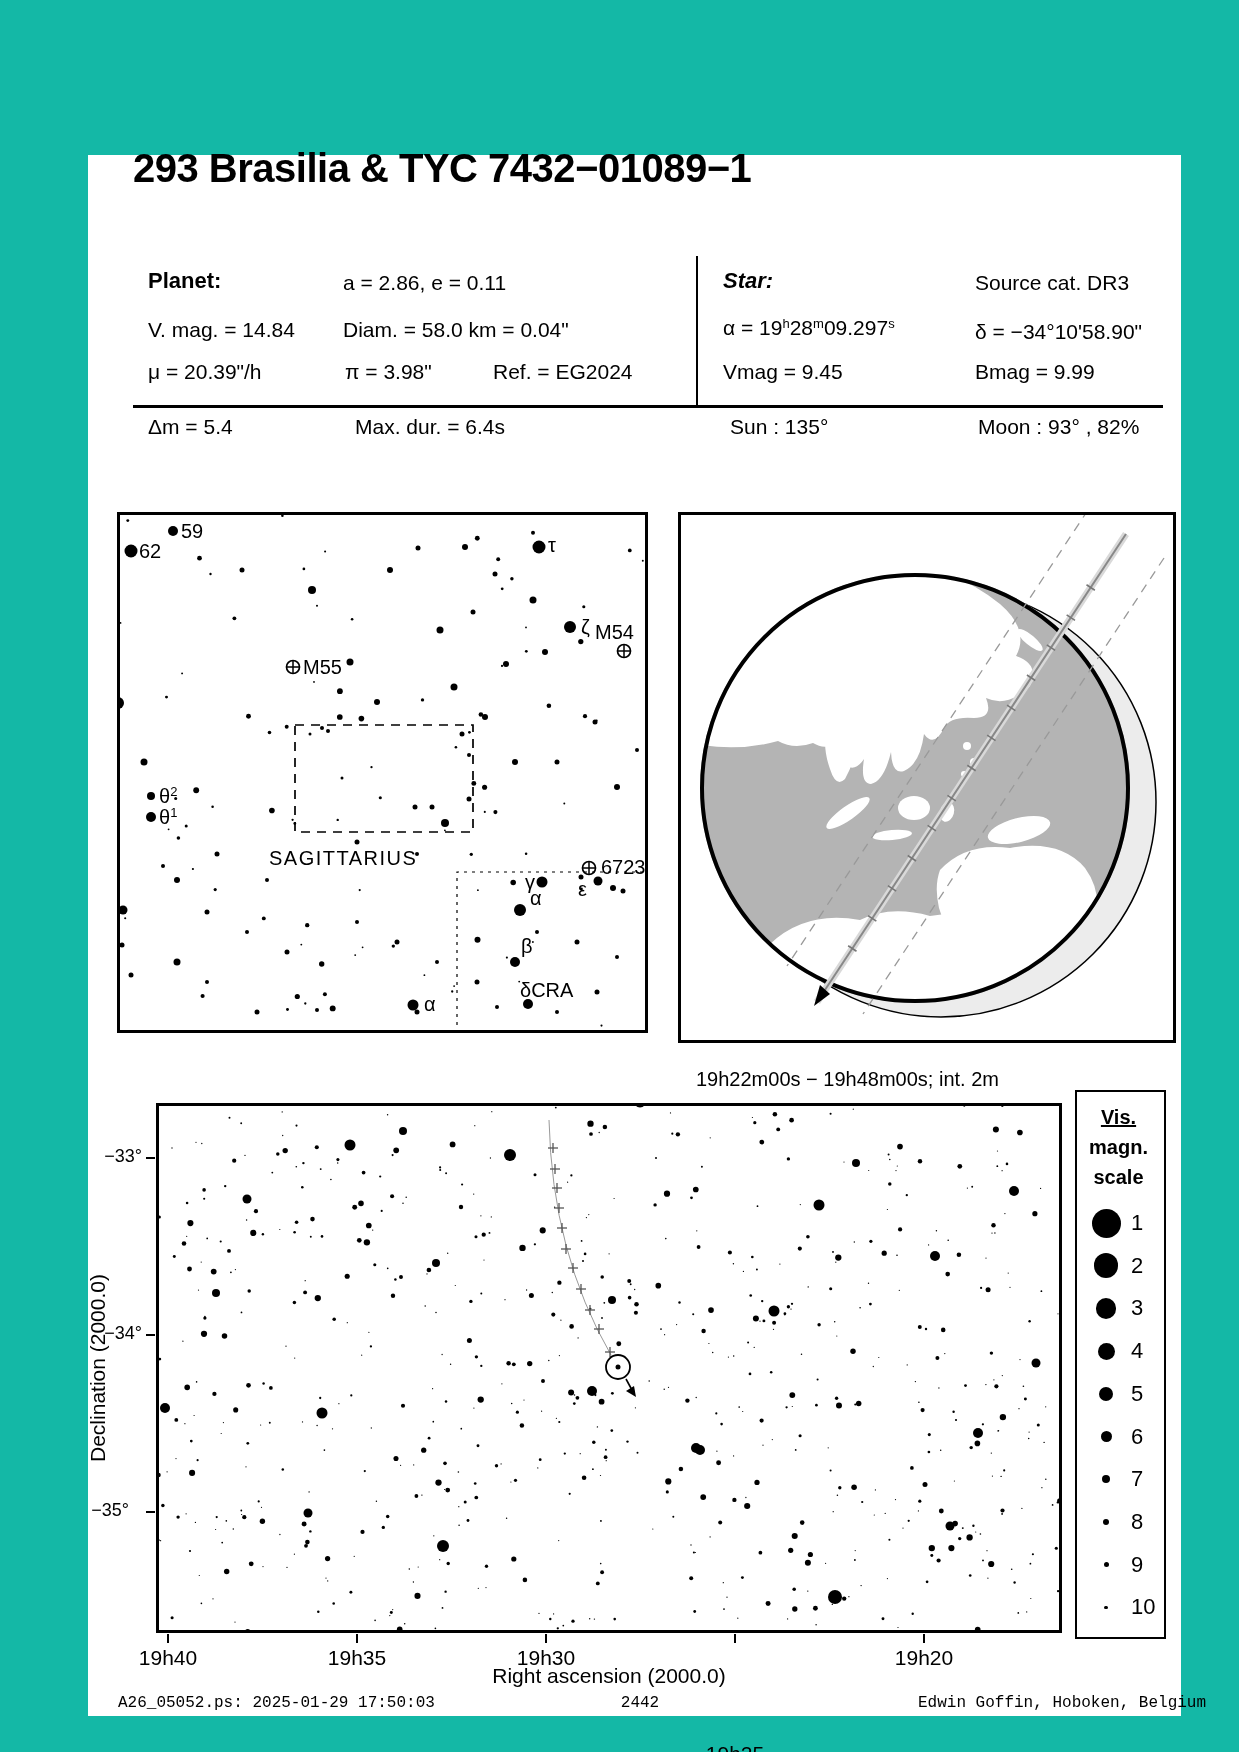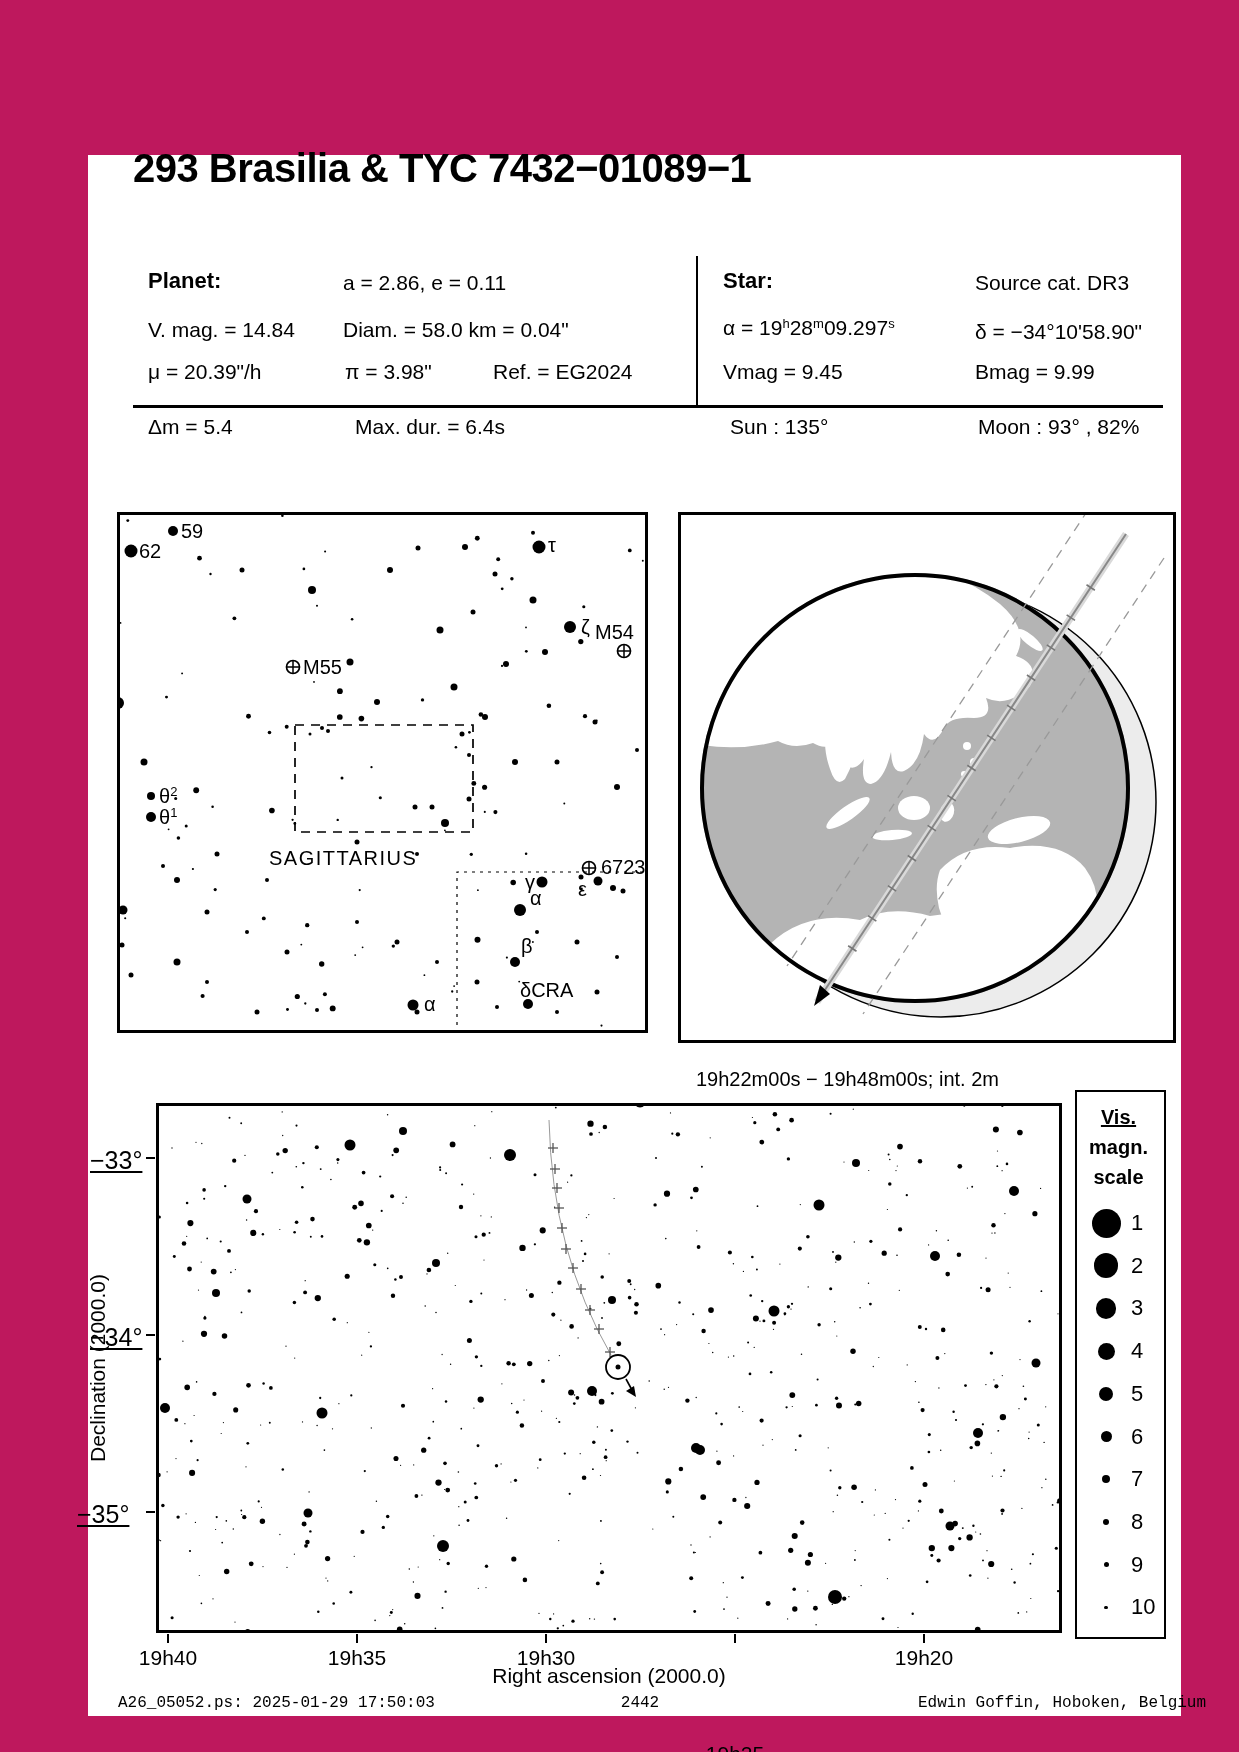--- a/index.html
+++ b/index.html
@@ -1,28 +1,28 @@
 <!DOCTYPE html>
 <html><head>
 <meta charset="utf-8">
 <style>
   html,body{margin:0;padding:0;background:#222;}
-  .screen{position:relative;width:1239px;height:1752px;background:#be185d;overflow:hidden;
+  .screen{position:relative;width:1239px;height:1752px;background:#14b8a6;overflow:hidden;
           font-family:"Liberation Sans",sans-serif;color:#000;}
   .page{position:absolute;left:88px;top:155px;width:1093px;height:1561px;background:#fff;}
   .abs{position:absolute;}
   .t{font-family:"Liberation Sans",sans-serif;color:#000;white-space:nowrap;}
   .bold{font-weight:700;}
   .fs21{font-size:21px;}
   .fs22{font-size:22px;}
   .sup{font-size:62%;vertical-align:0.55em;}
   .rule{background:#000;}
   .mono{font-family:"Liberation Mono","DejaVu Sans Mono",monospace;font-size:16px;}
   .tick-label{position:absolute;font-size:21px;transform:translateX(-50%);white-space:nowrap;}
-  .ytick-label{position:absolute;font-size:25px;width:52px;text-align:right;white-space:nowrap;text-decoration:underline;}
+  .ytick-label{position:absolute;font-size:18px;width:52px;text-align:right;white-space:nowrap;}
   .tickmark{position:absolute;background:#000;}
   .legend-dot{position:absolute;background:#000;border-radius:50%;}
   .legend-num{position:absolute;font-size:22px;}
   .legend-title{position:absolute;width:87px;text-align:center;font-size:20px;font-weight:700;}
   svg text{font-family:"Liberation Sans",sans-serif;}
 </style>
 </head>
 <body>
 
 <div class="screen">
@@ -31,21 +31,21 @@
   <div class="abs t bold" style="left:133px;top:146px;font-size:40px;letter-spacing:-0.5px;">293 Brasilia  &amp;  TYC 7432−01089−1</div>
 
   <div class="abs t fs22 bold" style="left:148px;top:268px;">Planet:</div>
   <div class="abs t fs21" style="left:343px;top:271px;">a = 2.86, e = 0.11</div>
   <div class="abs t fs21" style="left:148px;top:318px;">V. mag. = 14.84</div>
   <div class="abs t fs21" style="left:343px;top:318px;">Diam. = 58.0 km = 0.04"</div>
   <div class="abs t fs21" style="left:148px;top:360px;">μ =  20.39"/h</div>
   <div class="abs t fs21" style="left:345px;top:360px;">π =  3.98"</div>
   <div class="abs t fs21" style="left:493px;top:360px;">Ref. = EG2024</div>
 
-  <div class="abs t fs22 bold" style="left:723px;top:268px;">Star:</div>
+  <div class="abs t fs22 bold" style="left:723px;top:268px;font-style:italic;">Star:</div>
   <div class="abs t fs21" style="left:975px;top:271px;">Source cat.  DR3</div>
   <div class="abs t fs21" style="left:723px;top:316px;"><span>α = 19</span><span class="sup">h</span><span>28</span><span class="sup">m</span><span>09.297</span><span class="sup">s</span></div>
   <div class="abs t fs21" style="left:975px;top:320px;">δ = −34°10'58.90"</div>
   <div class="abs t fs21" style="left:723px;top:360px;">Vmag =  9.45</div>
   <div class="abs t fs21" style="left:975px;top:360px;">Bmag =  9.99</div>
 
   <div class="abs rule" style="left:696px;top:256px;width:2px;height:150px;"></div>
   <div class="abs rule" style="left:133px;top:405px;width:1030px;height:3px;"></div>
 
   <div class="abs t fs21" style="left:148px;top:415px;">Δm = 5.4</div>

